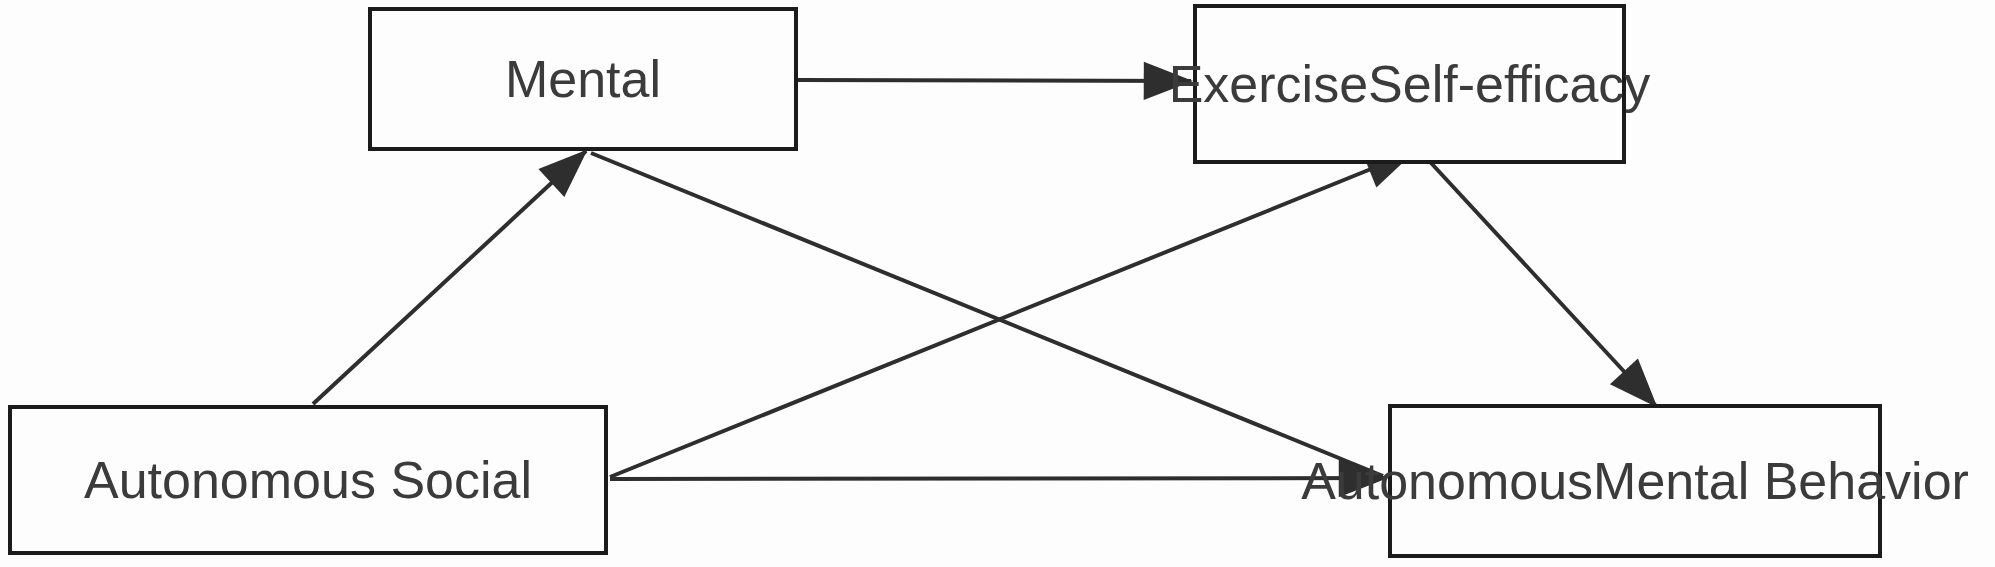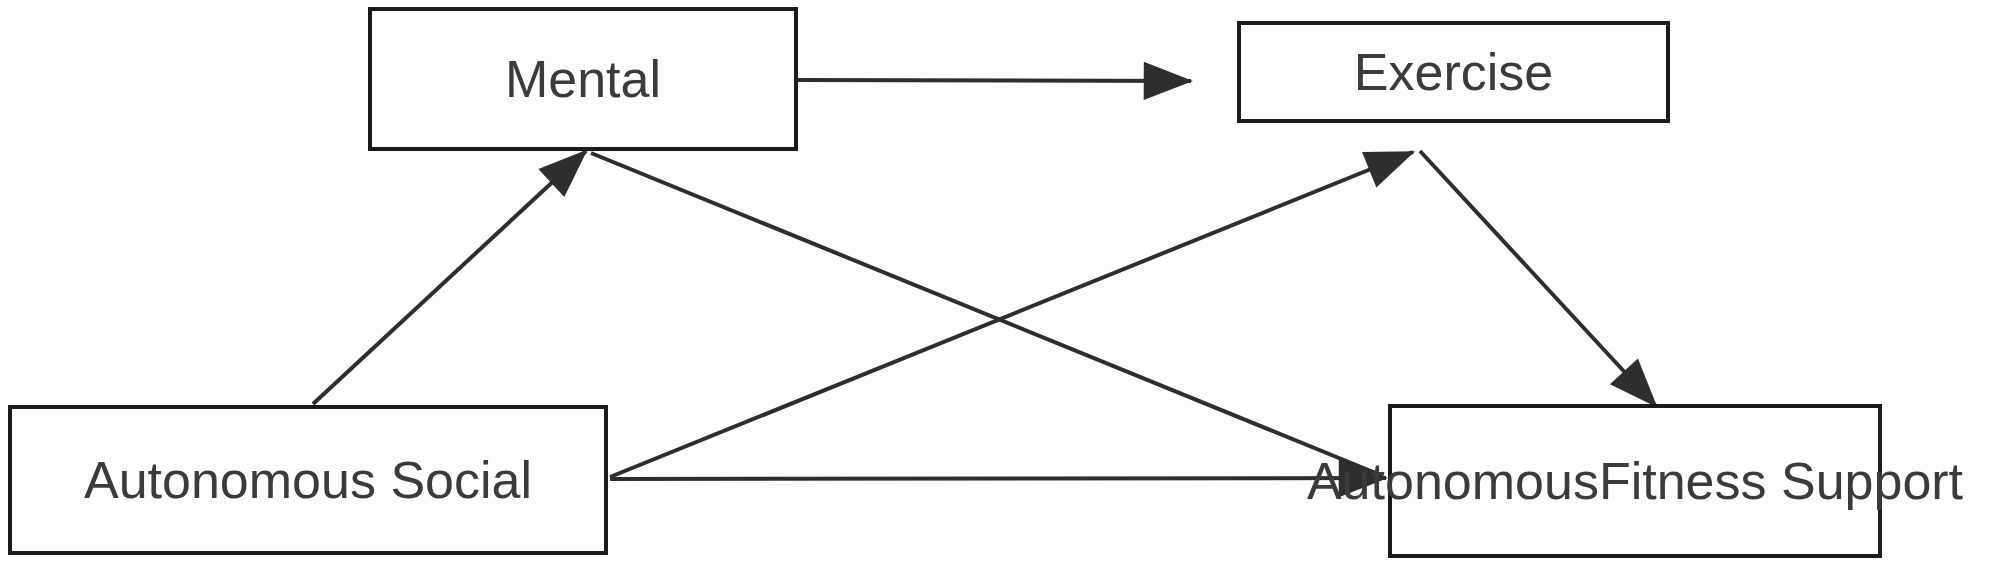--- a/index.html
+++ b/index.html
@@ -38,21 +38,21 @@
     justify-content: center;
     border: 4px solid #1b1b1b;
     background: #fdfdfd;
     color: #3b3b3b;
     font-size: 52px;
     line-height: 1.25;
     text-align: center;
     white-space: nowrap;
   }
   #node-mt  { left: 368px;  top: 7px;   width: 430px; height: 144px; }
-  #node-ese { left: 1193px; top: 21px;   width: 433px; height: 102px; margin-left: 44px; }
+  #node-ese { left: 1193px; top: 4px;   width: 433px; height: 160px; }
   #node-pss { left: 8px;    top: 405px; width: 600px; height: 150px; }
   #node-afb { left: 1388px; top: 404px; width: 494px; height: 154px; }
 </style>
 </head>
 <body>
 
 <div class="diagram">
 
   <svg class="edge-layer" xmlns="http://www.w3.org/2000/svg" width="1995" height="567" viewBox="0 0 1995 567">
     <defs>
@@ -67,24 +67,25 @@
       <line x1="610" y1="479" x2="1386" y2="478" marker-end="url(#arrowhead)"></line>
       <line x1="1420" y1="151" x2="1656" y2="406" marker-end="url(#arrowhead)"></line>
     </svg>
 
   <div class="node" id="node-mt">
     <span>Mental</span>
   </div>
 
   <div class="node" id="node-ese">
     <span>Exercise</span>
+    <span>Self-efficacy</span>
   </div>
 
   <div class="node" id="node-pss">
     <span>Autonomous Social</span>
   </div>
 
   <div class="node" id="node-afb">
     <span>Autonomous</span>
-    <span>Fitness Support</span>
+    <span>Mental Behavior</span>
   </div>
 
 </div>
 
 </body></html>

